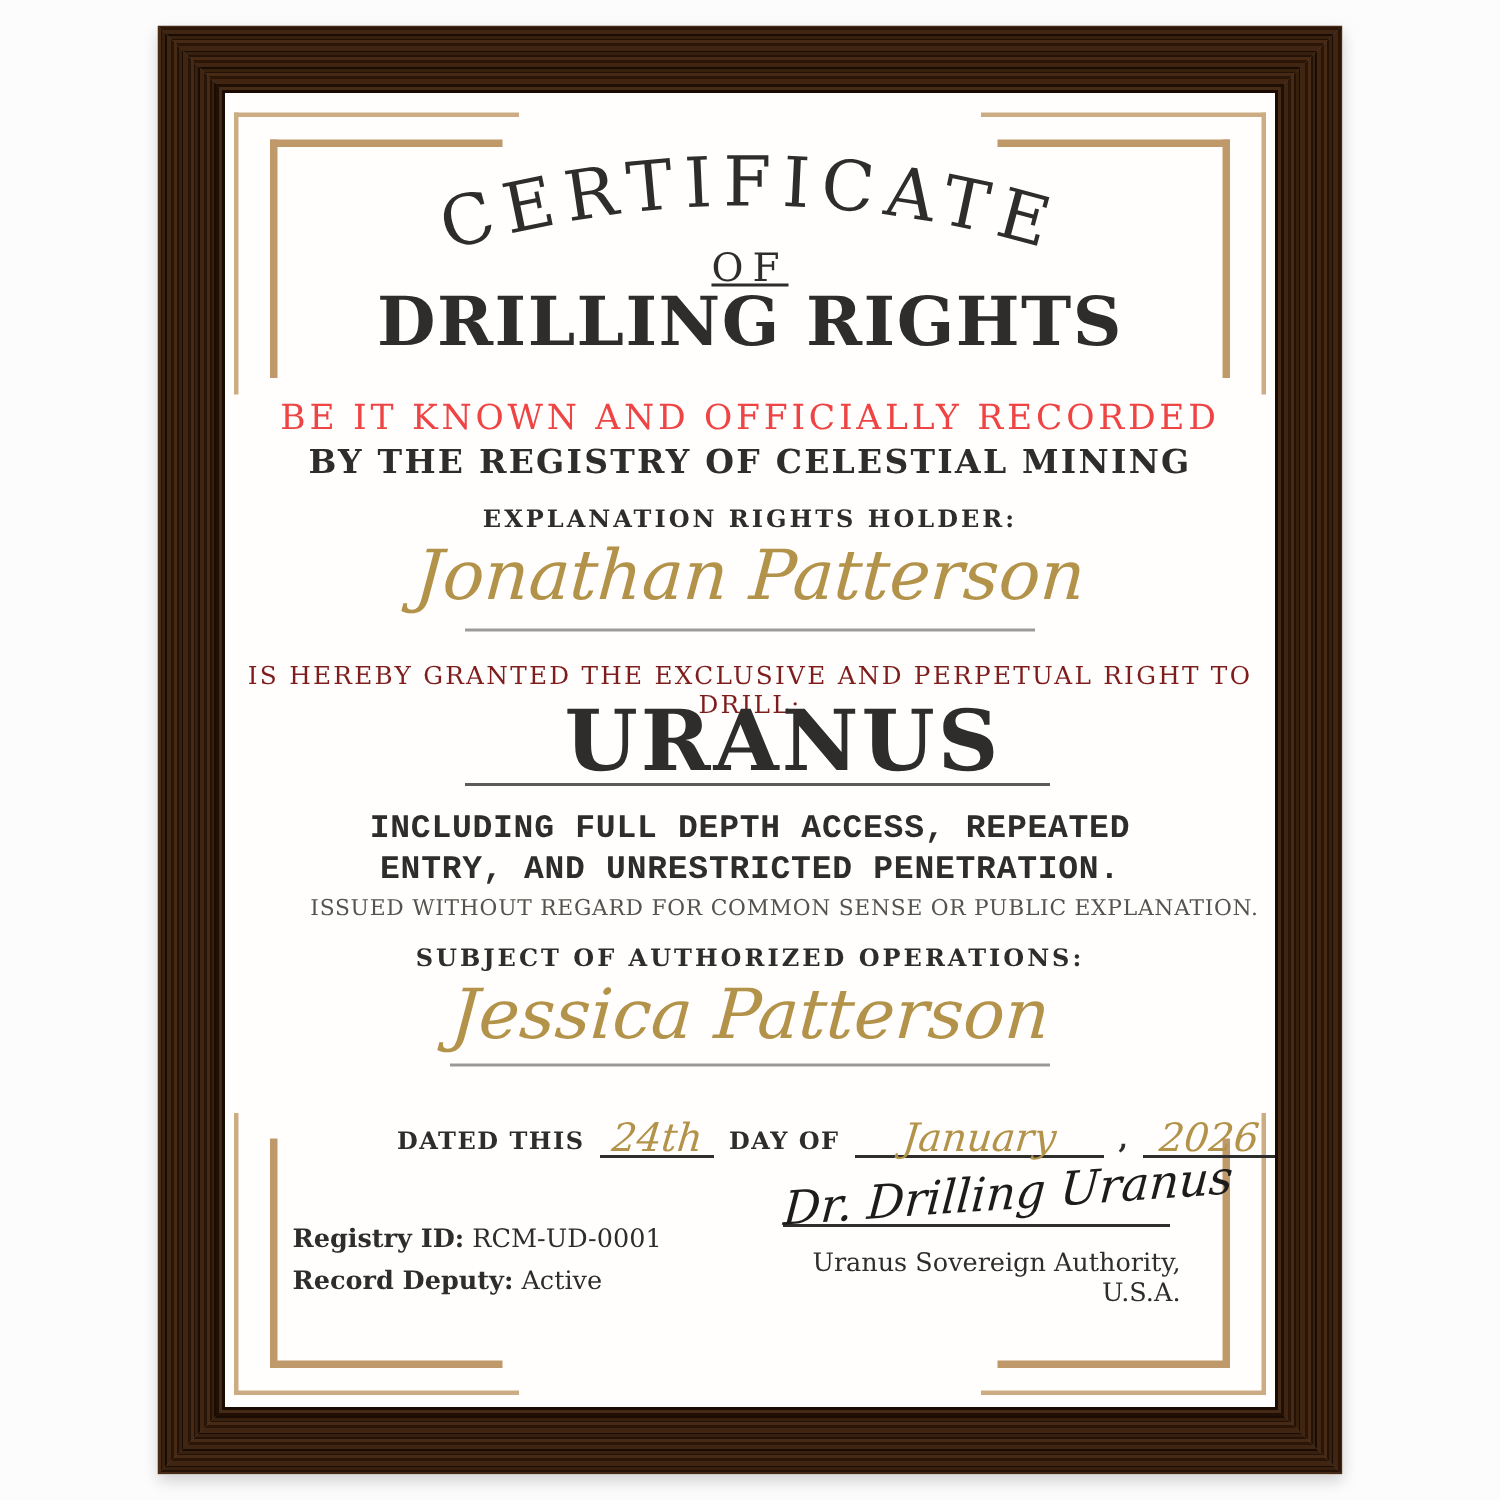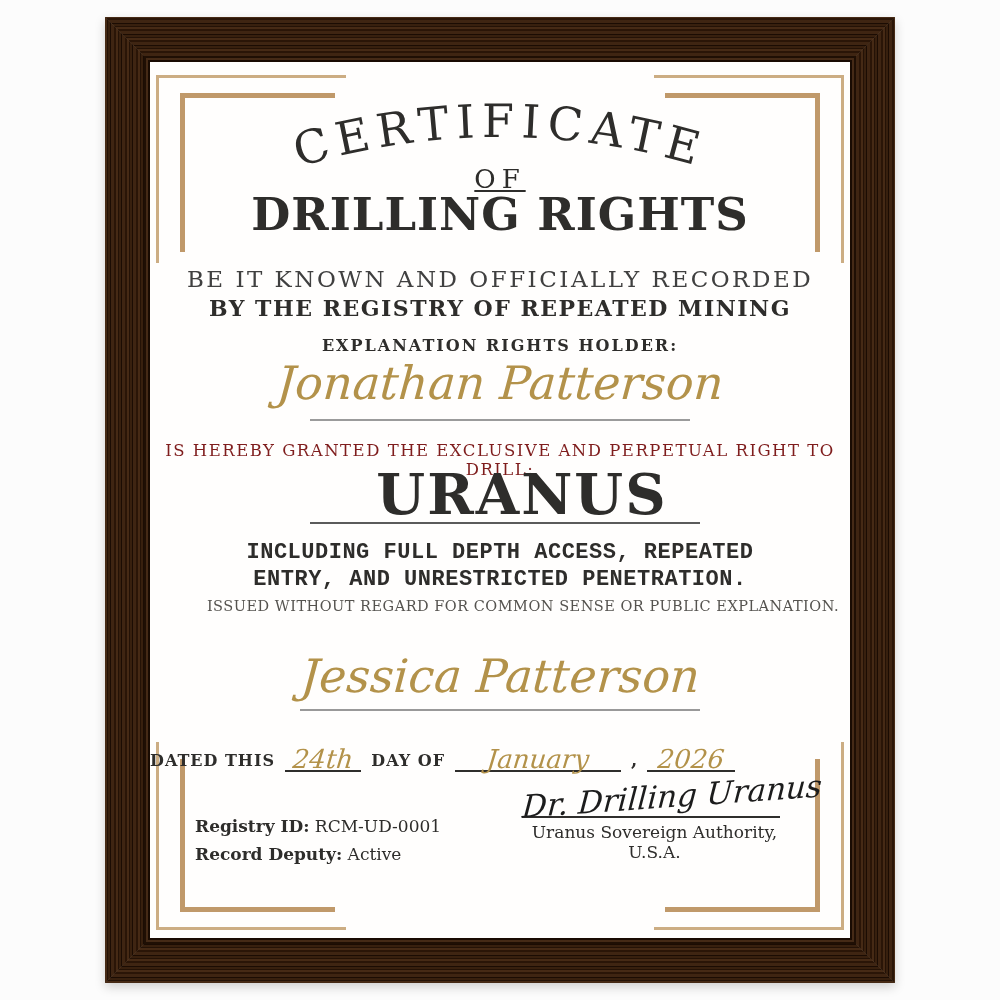--- a/index.html
+++ b/index.html
@@ -44,57 +44,57 @@
   .br-c .outer{right:6px;bottom:8px;width:187px;height:185px;border-bottom-width:3px;border-right-width:3px;}
   .br-c .inner{right:30px;bottom:26px;width:150px;height:148px;border-bottom-width:5px;border-right-width:5px;}
 
   
   .abs{position:absolute;left:0;right:0;text-align:center;color:#2e2d2b;}
   .arch-svg{position:absolute;left:0;top:22px;width:700px;height:130px;}
   .arch-text{font-family:"DejaVu Serif","Liberation Serif",serif;font-size:46px;
              letter-spacing:7px;fill:#2e2d2b;}
   .t-of{top:102px;font-size:26px;letter-spacing:6px;color:#2e2d2b;text-decoration:underline;}
   .t-main{top:126px;font-size:45px;font-weight:bold;letter-spacing:1px;}
-  .t-known{top:204px;font-size:23px;letter-spacing:2.5px;color:#404040;}
+  .t-known{top:204px;font-size:23px;letter-spacing:2.5px;color:#ef4444;}
   .t-registry{top:233px;font-size:22px;font-weight:bold;letter-spacing:1.5px;}
   .t-label{font-size:16px;font-weight:bold;letter-spacing:2px;}
   .t-holder-label{top:274px;}
   .script{font-style:italic;color:#b3924a;}
   .name-script{font-size:46px;transform:skewX(-4deg);display:inline-block;}
   .t-holder-name{top:294px;}
   .rule{position:absolute;height:0;}
   .rule-holder{top:357px;left:160px;width:380px;border-top:2px solid #9b9b9b;}
   .t-grant{top:379px;font-size:16.5px;letter-spacing:1.5px;color:#7f1d1d;}
   .t-planet{top:399px;font-size:56px;font-weight:bold;letter-spacing:2px;padding-left:44px;}
   .rule-planet{top:460px;left:160px;width:390px;border-top:2px solid #5b5b5b;}
   .t-details{top:477px;font-size:22px;font-weight:bold;letter-spacing:.5px;line-height:27px;font-family:Liberation Mono, monospace;}
   .t-details span{display:inline-block;max-width:540px;}
   .t-disclaimer{top:536px;font-size:14.5px;letter-spacing:.5px;color:#55534f;padding-left:46px;}
   .t-ops-label{top:567px;}
   .t-ops-name{top:587px;}
   .rule-ops{top:647px;left:150px;width:400px;border-top:2px solid #999;}
 
-  .date-line{top:682px;display:flex;justify-content:flex-start;align-items:flex-end;gap:10px;}
+  .date-line{top:682px;display:flex;justify-content:flex-end;align-items:flex-end;gap:10px;}
   .date-word{font-size:16px;font-weight:bold;letter-spacing:1px;padding-bottom:2px;}
   .date-slot{display:inline-block;border-bottom:2px solid #2f2e2c;text-align:center;padding:0 8px;}
   .slot-day{min-width:58px;}
   .slot-month{min-width:150px;}
   .slot-year{min-width:72px;}
   .date-script{font-size:26px;line-height:26px;display:inline-block;transform:skewX(-6deg);position:relative;top:2px;}
   .date-comma{font-size:18px;font-weight:bold;padding-bottom:2px;}
 
   .registry-block{position:absolute;left:45px;top:750px;text-align:left;font-size:17px;
                   color:#2e2d2b;line-height:28px;}
   .registry-block b{font-weight:bold;}
   .sig-block{position:absolute;left:372px;top:716px;width:265px;text-align:center;color:#2e2d2b;}
   .sig-script{font-style:italic;color:#1c1c1c;font-size:31px;display:inline-block;
               transform:rotate(-4deg) skewX(-8deg);white-space:nowrap;}
   .sig-rule{margin-top:2px;border-top:2px solid #2f2e2c;width:258px;}
   .sig-title{margin-top:8px;font-size:17px;font-weight:bold;text-align:left;}
-  .sig-org{margin-top:4px;font-size:17px;text-align:center;}
+  .sig-org{margin-top:14px;font-size:17px;text-align:right;}
 </style>
 </head>
 <body>
 
 <div class="stage">
 
   <div class="frame">
     <div class="frame-piece fp-top grain-h"></div>
     <div class="frame-piece fp-bottom grain-h"></div>
     <div class="frame-piece fp-left grain-v"></div>
@@ -123,37 +123,38 @@
     <svg class="arch-svg" viewBox="0 0 700 130">
       <path id="archPath" d="M 120 92 Q 350 14 580 92" fill="none" stroke="none"></path>
       <text class="arch-text" text-anchor="middle">
         <textPath href="#archPath" startOffset="50%">CERTIFICATE</textPath>
       </text>
     </svg>
 
     <div class="abs t-of">OF</div>
     <div class="abs t-main">DRILLING RIGHTS</div>
     <div class="abs t-known">BE IT KNOWN AND OFFICIALLY RECORDED</div>
-    <div class="abs t-registry">BY THE REGISTRY OF REPEATED MINING</div>
+    <div class="abs t-registry">BY THE REGISTRY OF CELESTIAL MINING</div>
 
     <div class="abs t-label t-holder-label">EXPLANATION RIGHTS HOLDER:</div>
     <div class="abs t-holder-name">
       <span class="script name-script">Jonathan Patterson</span>
     </div>
     <div class="rule rule-holder"></div>
 
     <div class="abs t-grant">IS HEREBY GRANTED THE EXCLUSIVE AND PERPETUAL RIGHT TO DRILL:</div>
     <div class="abs t-planet">URANUS</div>
     <div class="rule rule-planet"></div>
 
     <div class="abs t-details">
       <span>INCLUDING FULL DEPTH ACCESS, REPEATED ENTRY, AND UNRESTRICTED PENETRATION.</span>
     </div>
     <div class="abs t-disclaimer">ISSUED WITHOUT REGARD FOR COMMON SENSE OR PUBLIC EXPLANATION.</div>
 
+    <div class="abs t-label t-ops-label">SUBJECT OF AUTHORIZED OPERATIONS:</div>
     <div class="abs t-ops-name">
       <span class="script name-script">Jessica Patterson</span>
     </div>
     <div class="rule rule-ops"></div>
 
     <div class="abs date-line">
       <span class="date-word">DATED THIS</span>
       <span class="date-slot slot-day">
         <span class="script date-script">24th</span>
       </span>

